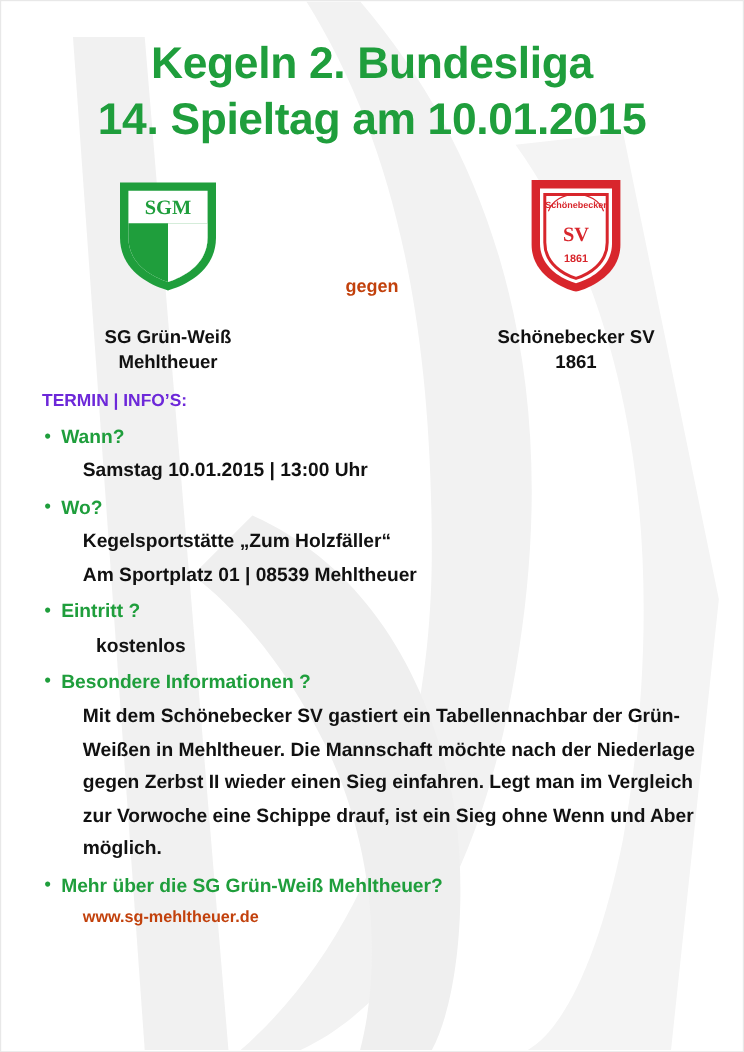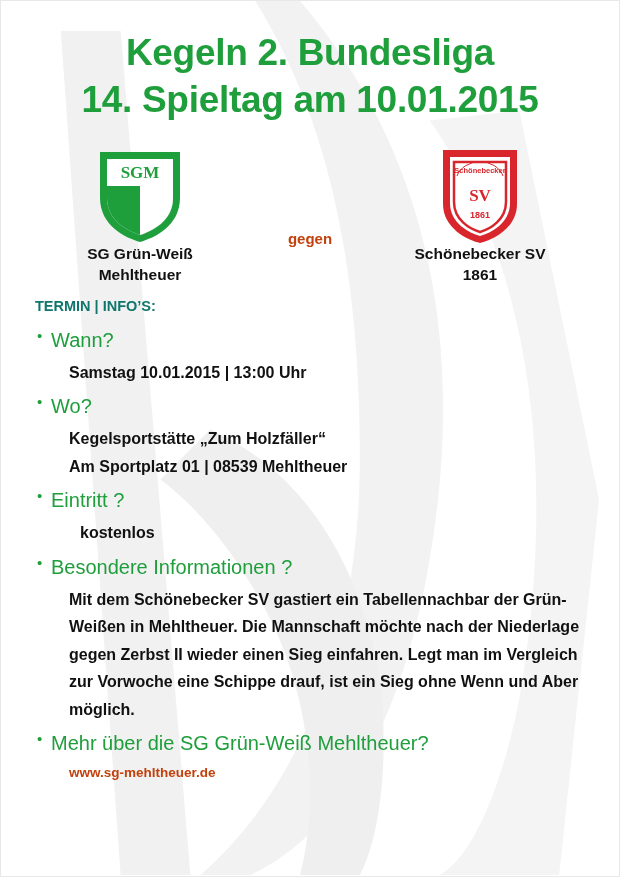--- a/index.html
+++ b/index.html
@@ -53,21 +53,21 @@
     align-items: flex-start;
     justify-content: space-between;
     margin-top: 26px;
     padding: 0 34px;
   }
   .team {
     width: 210px;
     text-align: center;
   }
   .team-name {
-    margin-top: 2px;
+    margin-top: 30px;
     font-size: 15.5px;
     font-weight: bold;
     color: #111111;
     line-height: 1.35;
   }
   .versus {
     width: 130px;
     text-align: center;
     font-size: 15px;
     font-weight: bold;
@@ -81,30 +81,30 @@
     justify-content: center;
   }
 
   
   .info {
     padding: 12px 34px 0 34px;
   }
   .info-header {
     font-size: 14.5px;
     font-weight: bold;
-    color: #0f766e;
+    color: #6d28d9;
     margin-bottom: 8px;
   }
   .q-item {
     margin-bottom: 2px;
   }
   .question {
     color: #1f9e3c;
-    font-weight: normal;
-    font-size: 20px;
+    font-weight: bold;
+    font-size: 16px;
     padding-left: 16px;
     position: relative;
     line-height: 1.85;
   }
   .question::before {
     content: "\2022";
     position: absolute;
     left: 2px;
     top: 0;
     color: #1f9e3c;

